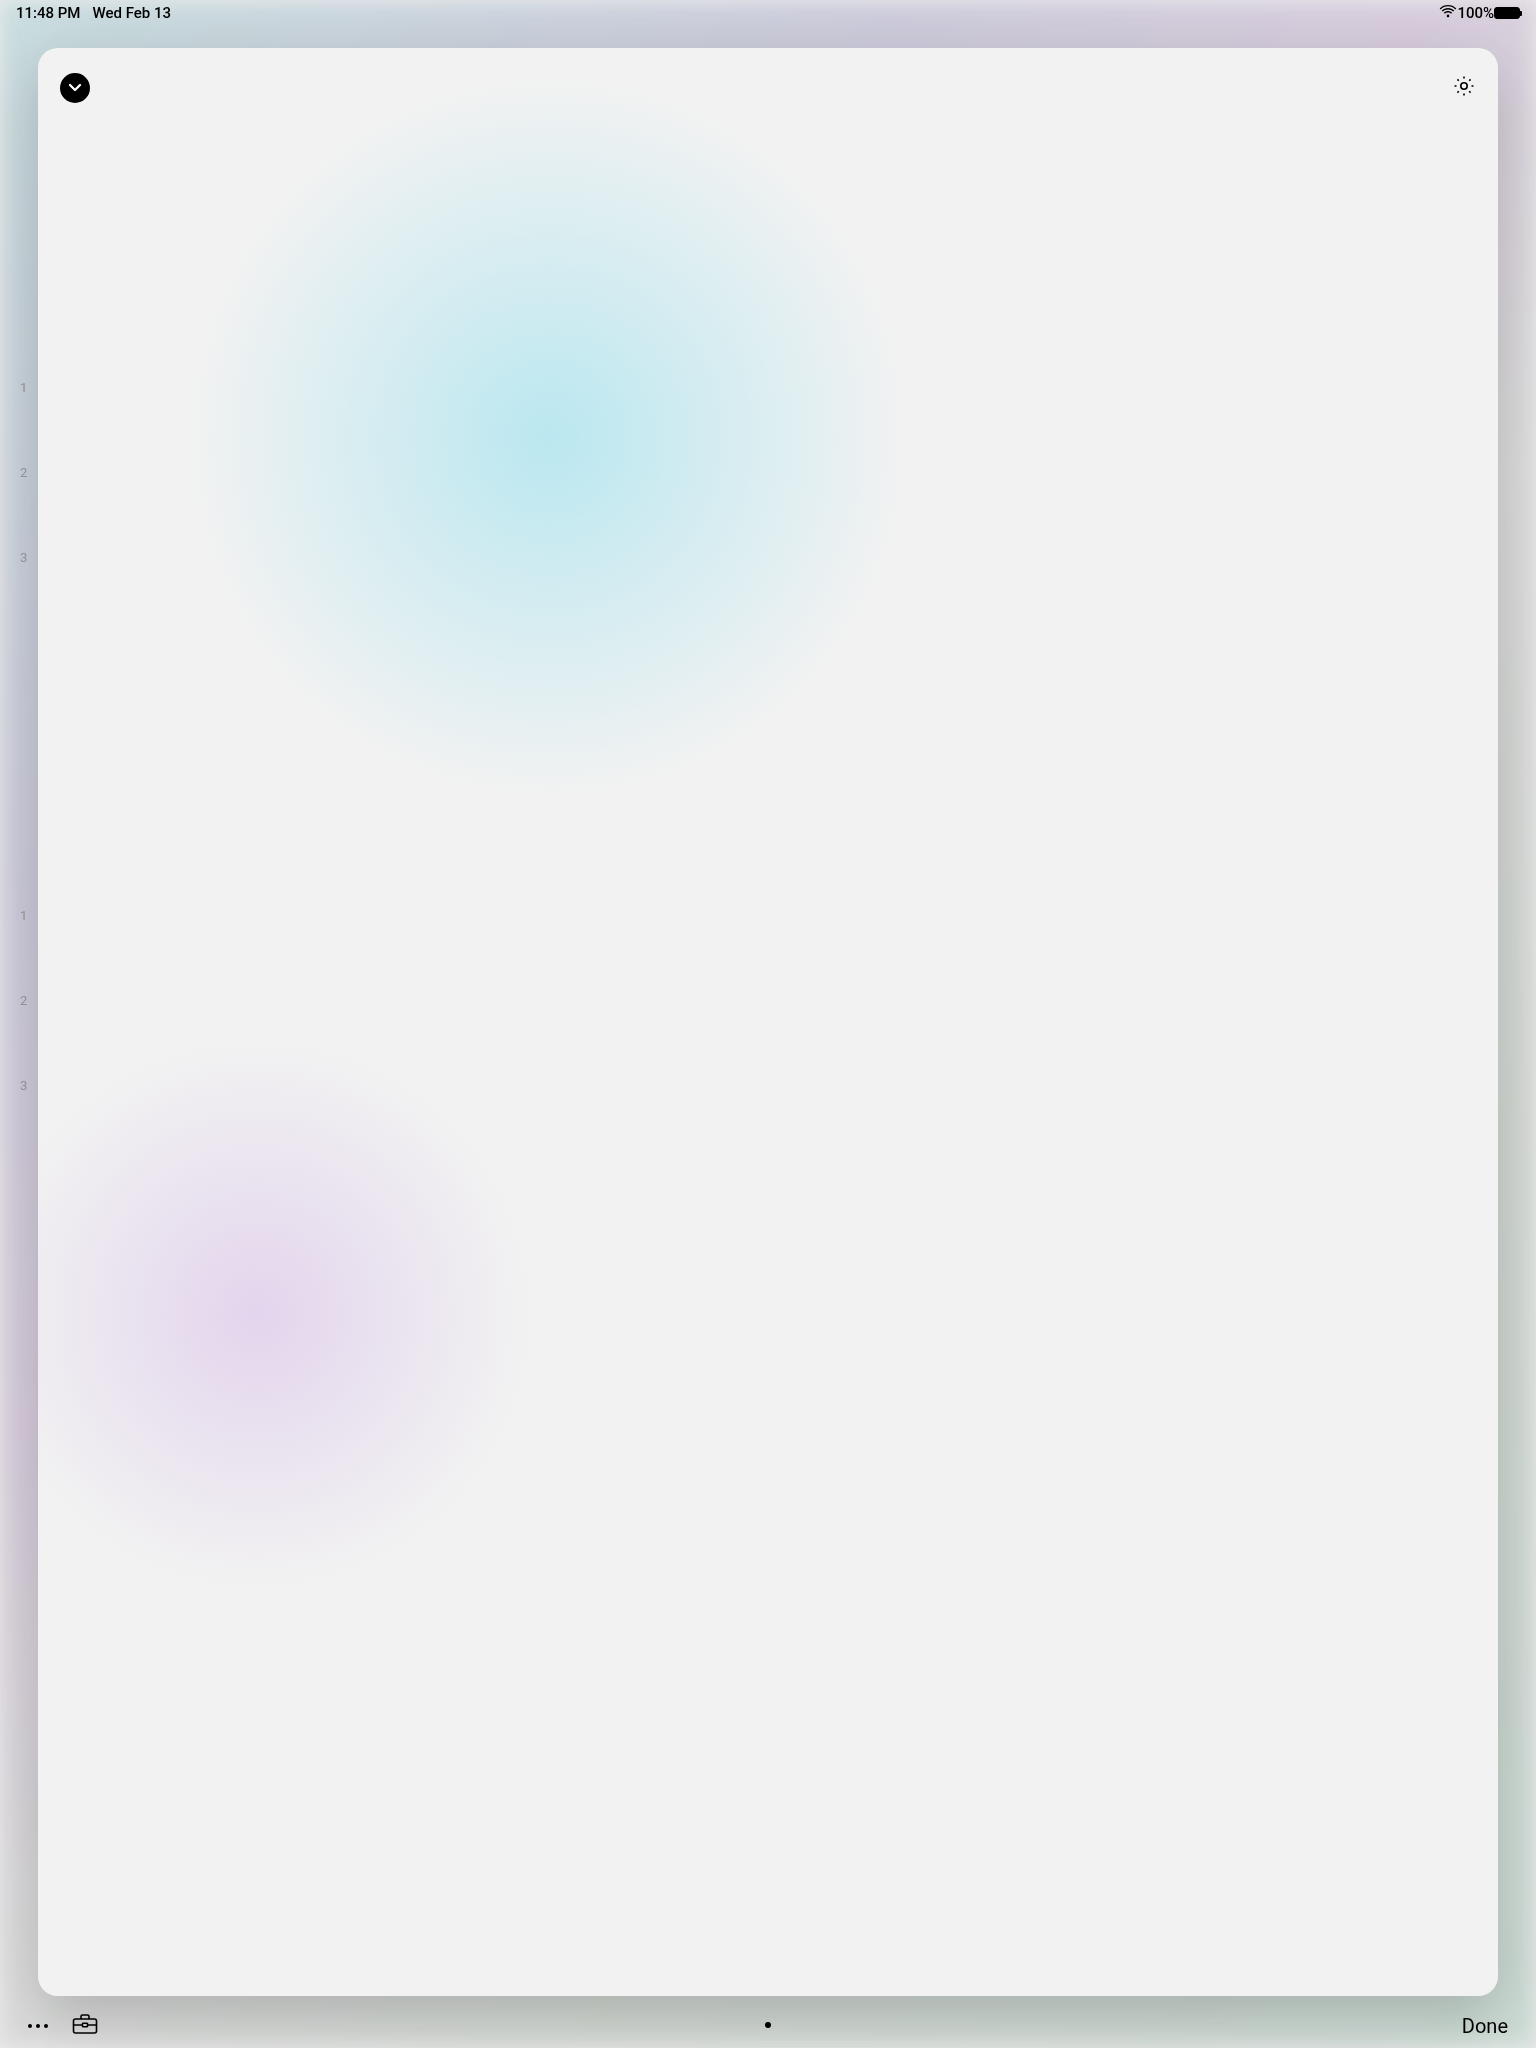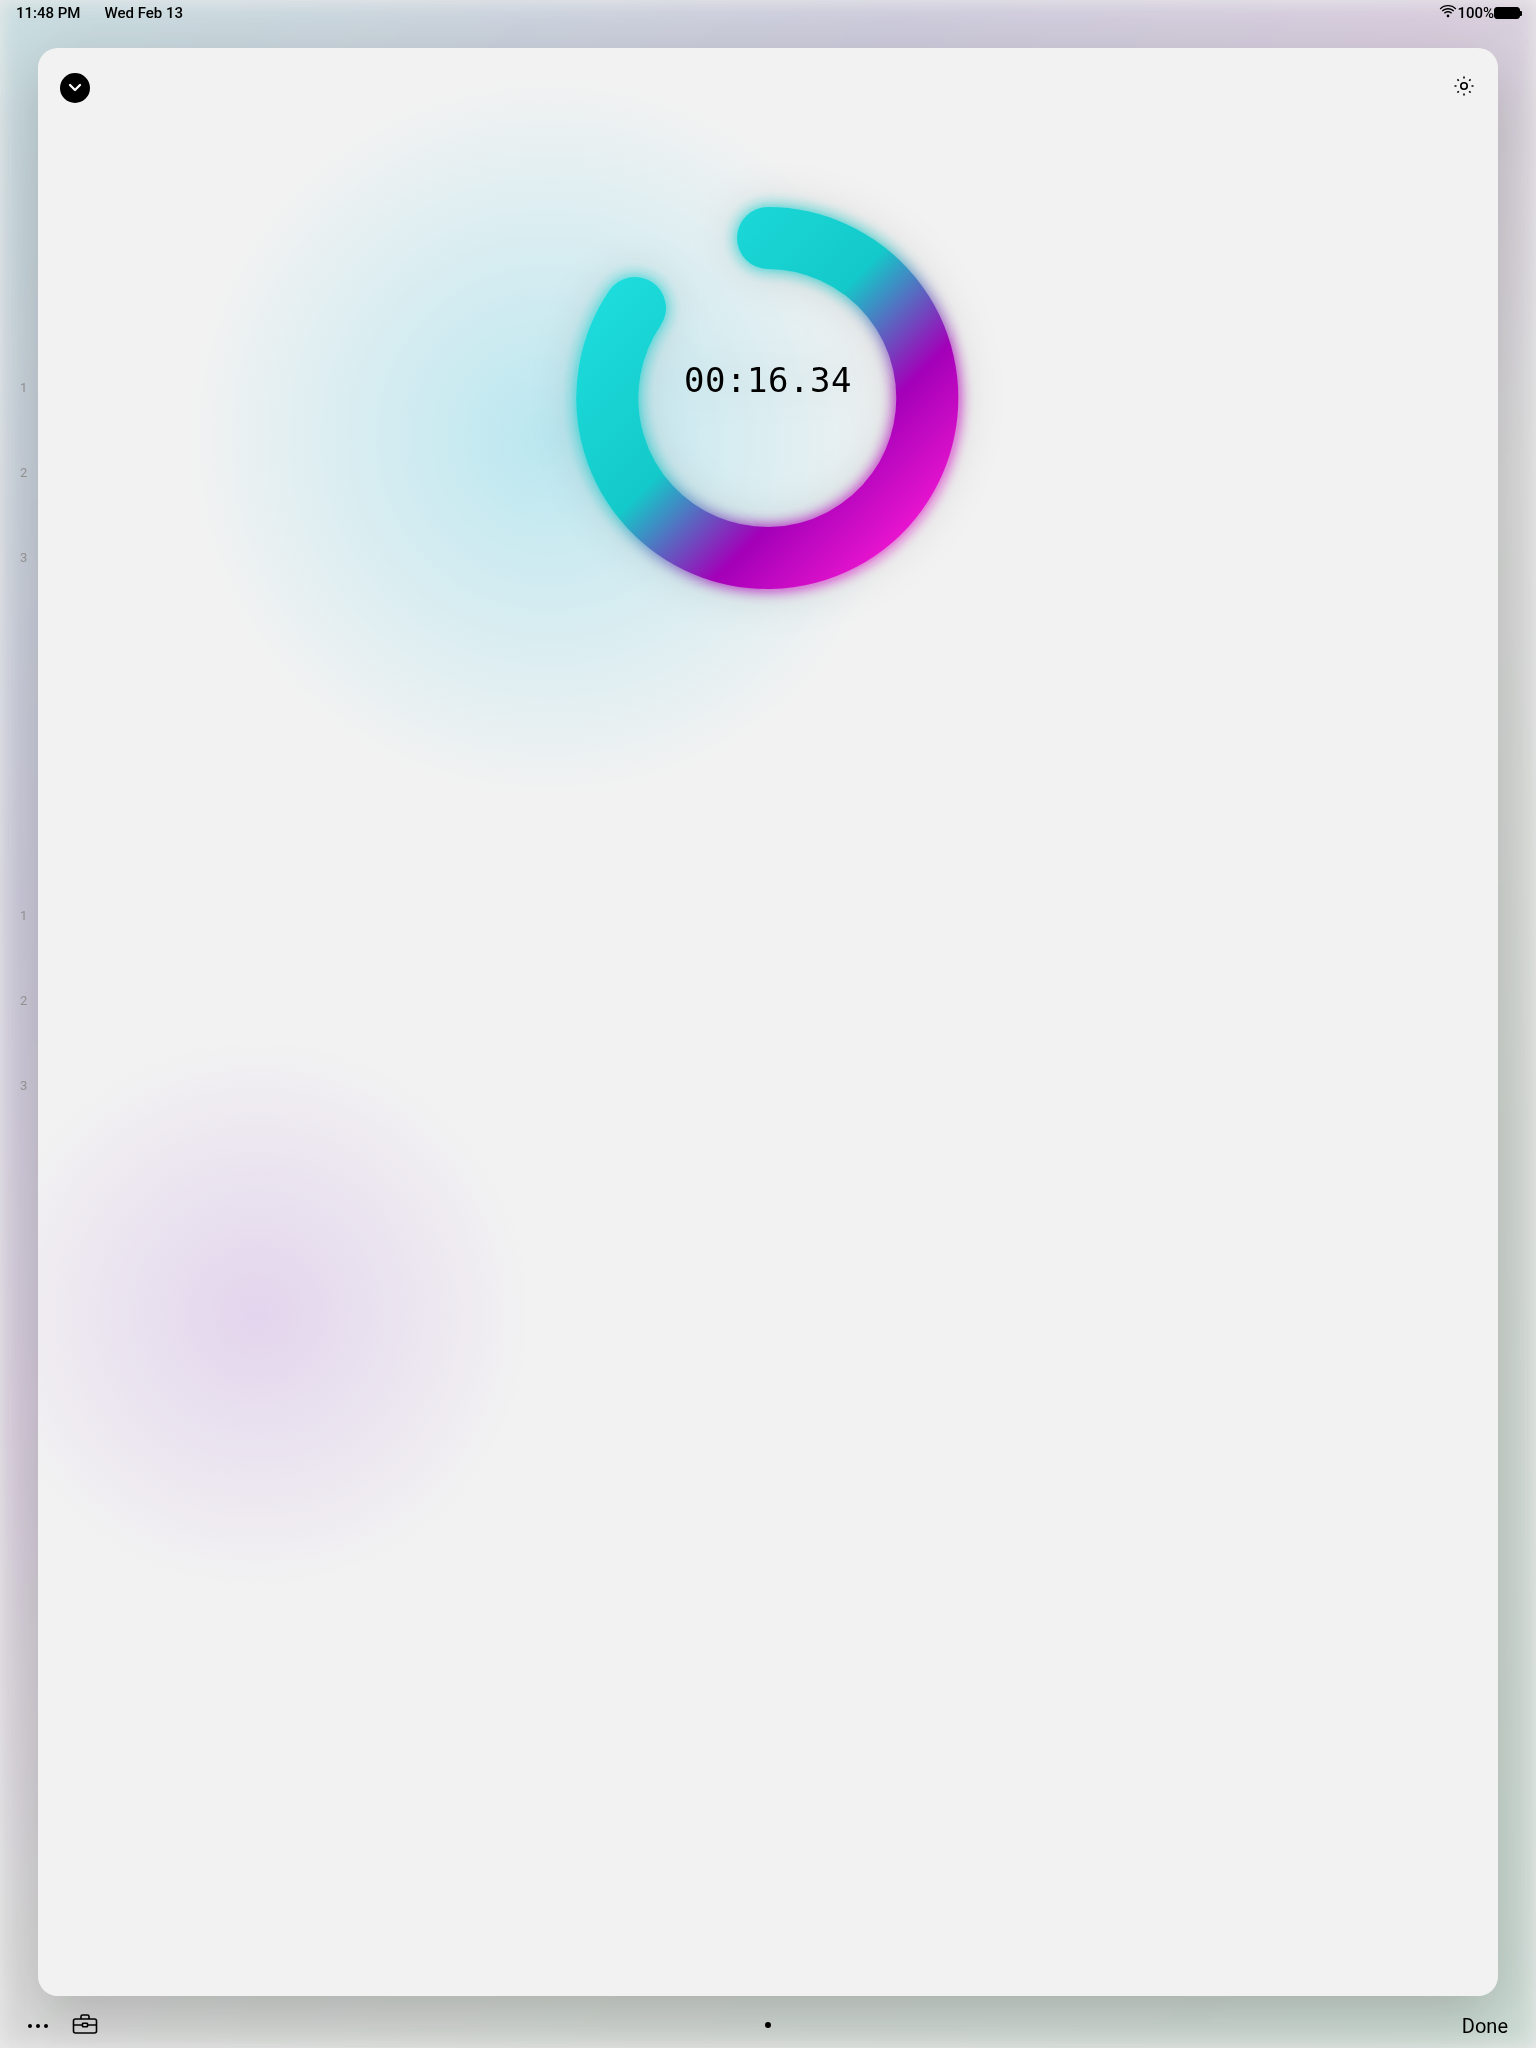--- a/index.html
+++ b/index.html
@@ -35,21 +35,21 @@
 
     
     .status-bar {
       position: fixed; top: 0; left: 0; right: 0;
       height: 26px;
       display: flex; align-items: center; justify-content: space-between;
       padding: 0 16px;
       font-size: 15px; font-weight: 500; color: #000;
       z-index: 10;
     }
-    .status-left { display: flex; gap: 24px; }
+    .status-left { display: flex; gap: 12px; }
     .status-right { display: flex; align-items: center; }
     .battery-icon {
       width: 26px; height: 12px; border: 1px solid #000; border-radius: 3px;
       position: relative; background: #000;
     }
     .battery-icon::after {
       content: ""; position: absolute; right: -3px; top: 3px;
       width: 2px; height: 5px; background: #000; border-radius: 0 1px 1px 0;
     }
 
@@ -175,44 +175,20 @@
       <span>
         <svg width="24" height="24" viewBox="0 0 24 24" fill="none" stroke="#000" stroke-width="1.6">
           <circle cx="12" cy="12" r="3.2"></circle>
           <path d="M12 2.5v2M12 19.5v2M21.5 12h-2M4.5 12h-2M18.6 5.4l-1.4 1.4M6.8 17.2l-1.4 1.4M18.6 18.6l-1.4-1.4M6.8 6.8 5.4 5.4"></path>
         </svg>
       </span>
     </div>
   </div>
 
 
-  <div class="timer-area">
-    <div class="ring-wrap">
-      <svg class="ring-svg" viewBox="0 0 420 420">
-        <defs>
-          <linearGradient id="ringGrad" x1="0" y1="0" x2="1" y2="1">
-            <stop offset="0%" stop-color="#1fe0e0"></stop>
-            <stop offset="45%" stop-color="#14c9c9"></stop>
-            <stop offset="70%" stop-color="#a300b8"></stop>
-            <stop offset="100%" stop-color="#ff1bd6"></stop>
-          </linearGradient>
-          <filter id="blurGlow" x="-30%" y="-30%" width="160%" height="160%">
-            <feGaussianBlur stdDeviation="7"></feGaussianBlur>
-          </filter>
-        </defs>
-
-        <path d="M 210 50
-                 A 160 160 0 1 1 77 120" stroke="url(#ringGrad)" stroke-width="66" stroke-linecap="round" fill="none" filter="url(#blurGlow)" opacity="0.8"></path>
-
-        <path d="M 210 50
-                 A 160 160 0 1 1 77 120" stroke="url(#ringGrad)" stroke-width="62" stroke-linecap="round" fill="none"></path>
-      </svg>
-      <div class="time-readout">00:16.34</div>
-    </div>
-  </div>
 
 </div>
 
 <div class="bottom-bar">
   <div class="bar-left">
     <div class="dots">
       <span></span>
         <span></span>
         <span></span>
     </div>

